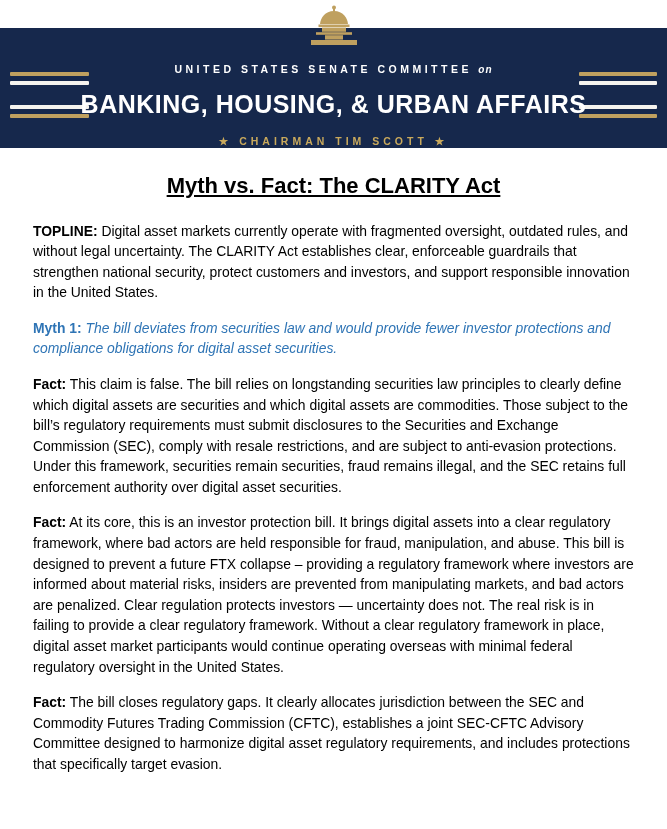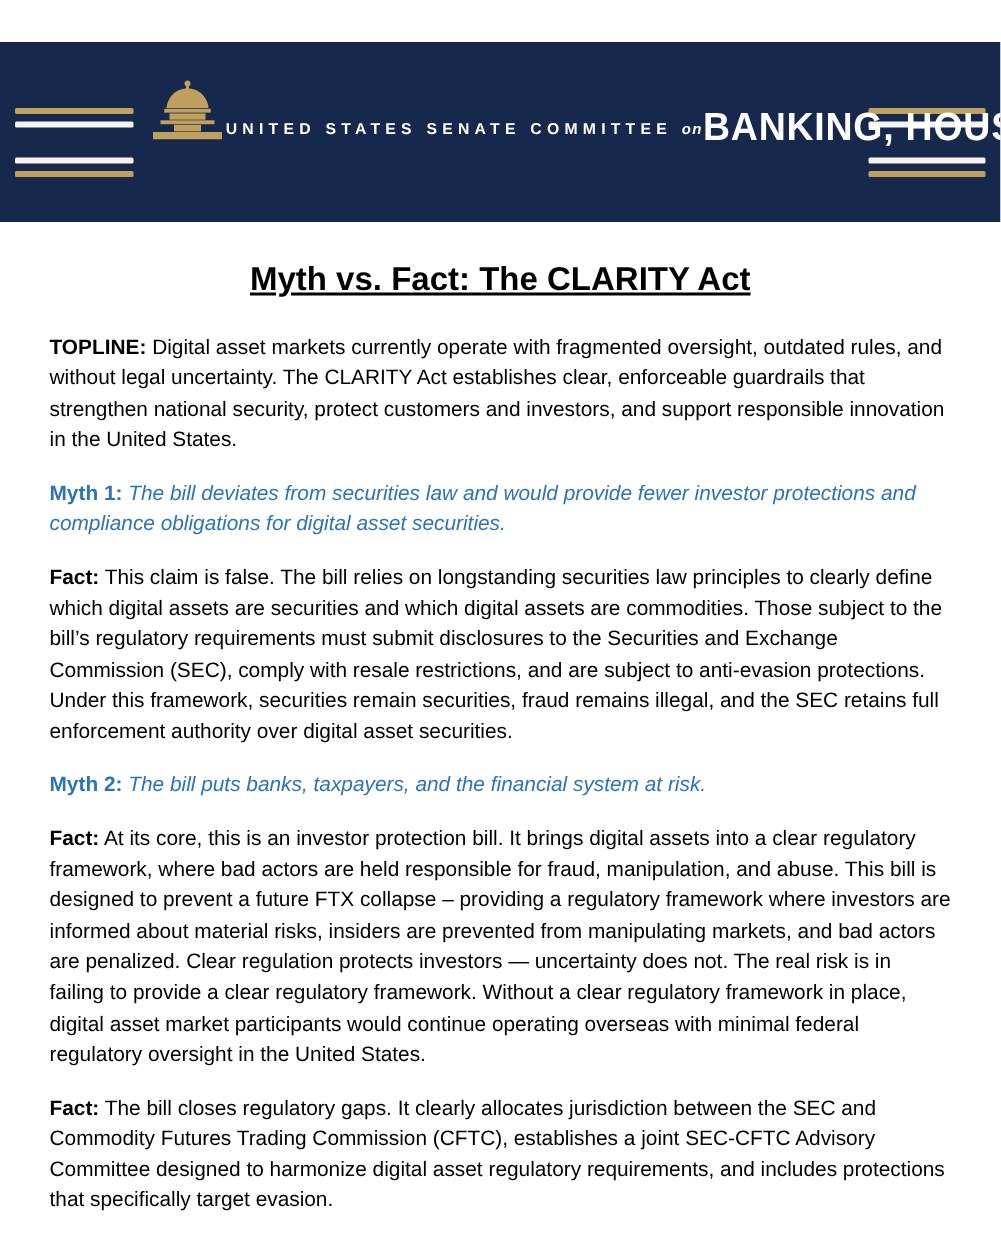--- a/index.html
+++ b/index.html
@@ -36,22 +36,23 @@
   .stripe { height: 4px; width: 100%; border-radius: 1px; }
   .stripe.gold { background: #bfa05f; }
   .stripe.white { background: #f5f3ee; }
   .stripe-gap { height: 10px; }
 
   .banner-center {
     flex: 0 0 auto;
     max-width: 470px;
     text-align: center;
     display: flex;
-    flex-direction: row;
+    flex-direction: column;
     align-items: center;
+    gap: 12px;
   }
   .dome { margin-top: -20px; margin-bottom: 2px; }
   .committee-line {
     color: #ffffff;
     font-size: 10.5px;
     font-weight: bold;
     letter-spacing: 3.5px;
     white-space: nowrap;
   }
   .committee-line .on {
@@ -129,20 +130,21 @@
             <rect x="17" y="30.2" width="18" height="4.4"></rect>
             <rect x="3" y="35" width="46" height="5"></rect>
           </g>
         </svg>
       </div>
       <div class="committee-line">
         <span>UNITED STATES SENATE COMMITTEE</span>
         <span class="on">on</span>
       </div>
       <div class="committee-name">BANKING, HOUSING, &amp; URBAN AFFAIRS</div>
+      <div class="chairman-line">★ CHAIRMAN TIM SCOTT ★</div>
     </div>
 
     <div class="stripes">
       <div class="stripe gold"></div>
       <div class="stripe white"></div>
       <div class="stripe-gap"></div>
       <div class="stripe white"></div>
       <div class="stripe gold"></div>
     </div>
 
@@ -156,23 +158,20 @@
       <span class="label-bold">TOPLINE:</span><span> Digital asset markets currently operate with fragmented oversight, outdated rules, and without legal uncertainty. The CLARITY Act establishes clear, enforceable guardrails that strengthen national security, protect customers and investors, and support responsible innovation in the United States.</span>
     </p>
 
     <p class="myth-para">
       <span class="myth-label">Myth 1:</span><span class="myth-text"> The bill deviates from securities law and would provide fewer investor protections and compliance obligations for digital asset securities.</span>
     </p>
     <p class="para">
       <span class="label-bold">Fact:</span><span> This claim is false. The bill relies on longstanding securities law principles to clearly define which digital assets are securities and which digital assets are commodities. Those subject to the bill’s regulatory requirements must submit disclosures to the Securities and Exchange Commission (SEC), comply with resale restrictions, and are subject to anti-evasion protections. Under this framework, securities remain securities, fraud remains illegal, and the SEC retains full enforcement authority over digital asset securities.</span>
     </p>
 
-    <p class="myth-para">
-      <span class="myth-label">Myth 2:</span><span class="myth-text"> The bill puts banks, taxpayers, and the financial system at risk.</span>
-    </p>
     <p class="para">
       <span class="label-bold">Fact:</span><span> At its core, this is an investor protection bill. It brings digital assets into a clear regulatory framework, where bad actors are held responsible for fraud, manipulation, and abuse. This bill is designed to prevent a future FTX collapse – providing a regulatory framework where investors are informed about material risks, insiders are prevented from manipulating markets, and bad actors are penalized. Clear regulation protects investors — uncertainty does not. The real risk is in failing to provide a clear regulatory framework. Without a clear regulatory framework in place, digital asset market participants would continue operating overseas with minimal federal regulatory oversight in the United States.</span>
     </p>
 
     <p class="para">
       <span class="label-bold">Fact:</span><span> The bill closes regulatory gaps. It clearly allocates jurisdiction between the SEC and Commodity Futures Trading Commission (CFTC), establishes a joint SEC-CFTC Advisory Committee designed to harmonize digital asset regulatory requirements, and includes protections that specifically target evasion.</span>
     </p>
 
   </div>
 </div>

